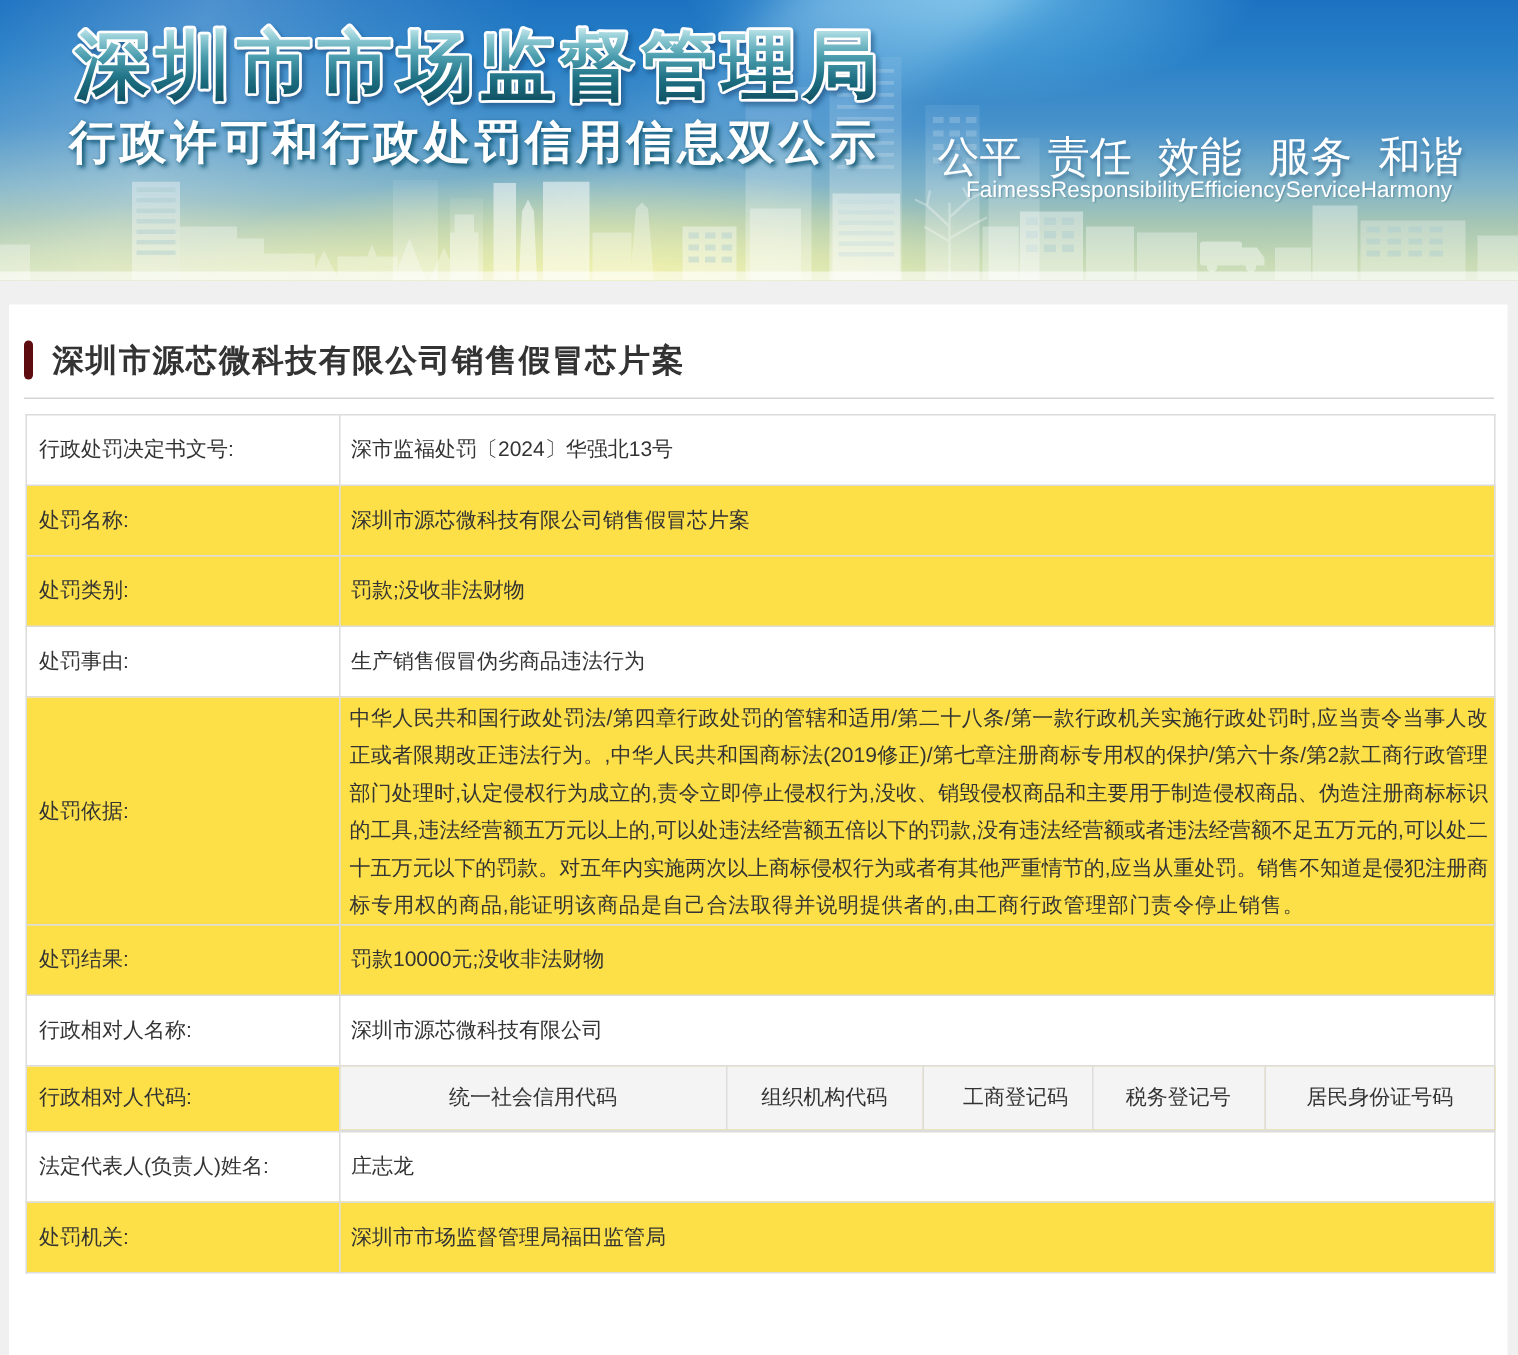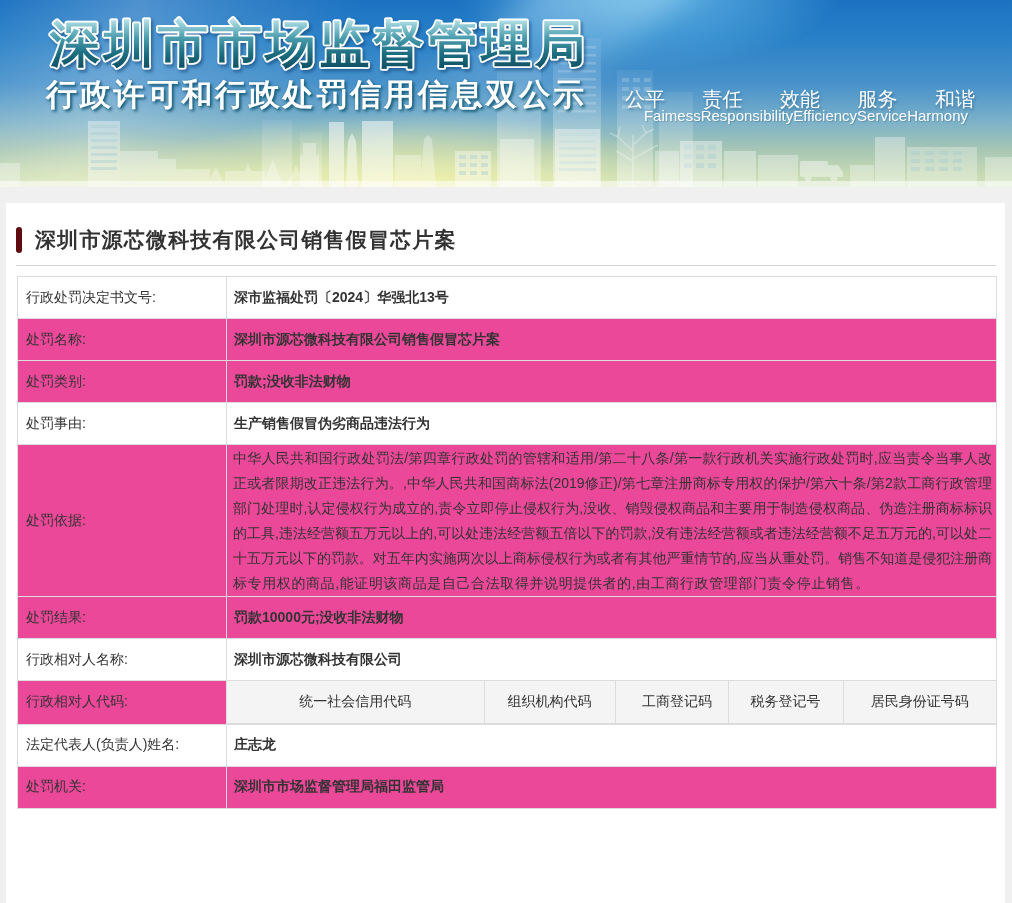--- a/index.html
+++ b/index.html
@@ -10,32 +10,32 @@
     radial-gradient(ellipse 300px 130px at 64% -8%, rgba(150,232,255,.6), rgba(150,232,255,0) 65%),
     radial-gradient(ellipse 260px 90px at 12% 106%, rgba(240,240,190,.55), rgba(240,240,190,0) 70%),
     linear-gradient(113deg, rgba(255,255,255,.02) 0%, rgba(255,255,255,.22) 13%, rgba(255,255,255,.10) 22%, rgba(255,255,255,0) 33%),
     linear-gradient(180deg,#1c72c1 0%,#2880c7 20%,#4892cb 45%,#7fb3c8 66%,#a7c6b4 80%,#c6dab4 93%,#d2e2bd 100%);
 }
 .skyline{position:absolute;left:0;bottom:0;width:1012px;height:80px;}
 .h1svg{position:absolute;left:0;top:0;}
 .h2{position:absolute;left:46px;top:74px;white-space:nowrap;font-size:31px;font-weight:bold;letter-spacing:2.8px;color:#fff;
   text-shadow:2px 2px 3px rgba(16,86,115,.95), 0 0 2px rgba(30,100,130,.45);}
 .slogan{position:absolute;left:625px;top:86px;width:350px;color:#fff;}
-.slogan .cn{font-size:20px;font-weight:500;letter-spacing:0;white-space:nowrap;text-shadow:1px 2px 3px rgba(20,70,110,.5);display:flex;justify-content:space-between;}
+.slogan .cn{font-size:28px;font-weight:500;letter-spacing:0;white-space:nowrap;text-shadow:1px 2px 3px rgba(20,70,110,.5);display:flex;justify-content:space-between;}
 .slogan .en{width:343px;margin-top:-6px;position:relative;top:0px;font-size:15px;white-space:nowrap;display:flex;justify-content:flex-end;text-shadow:1px 1px 1px rgba(20,70,110,.3);}
 .panel{margin:16px 7px 0 6px;background:#fff;min-height:710px;padding-top:24px;}
 .ptitle{margin-left:10px;display:flex;align-items:center;height:26px;}
 .bar{width:6px;height:26px;border-radius:3px;background:#5f0c10;margin-right:13px;}
 .ptxt{font-size:21px;color:#333;font-weight:bold;letter-spacing:1.2px;}
 .hr{margin:12px 9px 10px 10px;border-top:1px solid #d4d4d4;height:0;}
 table{border-collapse:collapse;margin-left:11px;width:980px;table-layout:fixed;}
 td{border:1px solid #dcdcdc;font-size:14px;color:#333;vertical-align:middle;}
 td.lb{width:209px;text-align:left;padding:5px 6px 5px 8px;}
-td.vl{padding:2px 7px;font-weight:bold;}
-tr.g td{background:#ec4899;}
+td.vl{padding:14px 7px;}
+tr.g td{background:#fde047;}
 tr.w td{background:#fff;}
 td.big{line-height:25px;padding:0px 4px 0px 6px;}
 td.big div{text-align:justify;text-align-last:justify;}
 td.big div.last{text-align:left;text-align-last:left;}
 table.inner{margin:0;width:100%;table-layout:fixed;}
 table.inner td{border:0;border-left:1px solid #dcdcdc;text-align:center;background:#f4f4f4;}
 table.inner td:first-child{border-left:0;}
 table.inner tr.hd td{border-bottom:1px solid #dcdcdc;height:42px;}
 table.inner tr.vv td{height:44px;}
 table.inner td.c1{width:257px;}

